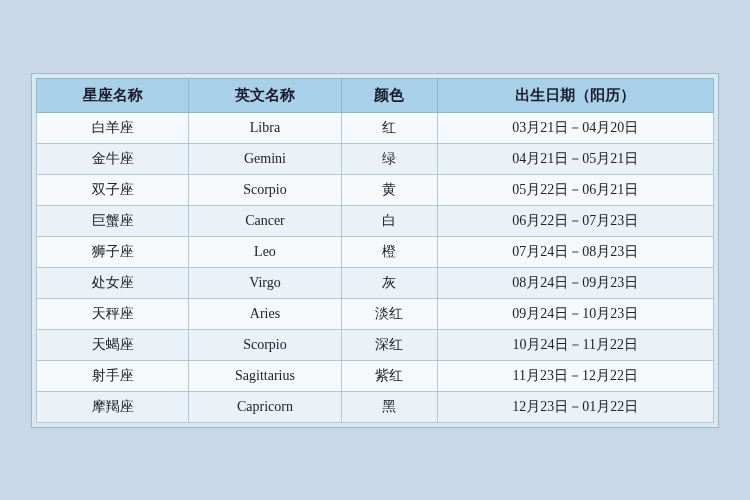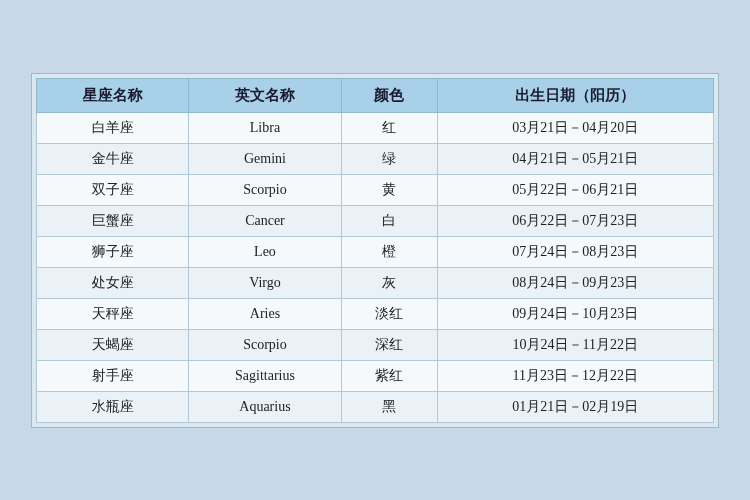--- a/index.html
+++ b/index.html
@@ -122,20 +122,20 @@
           <td>深红</td>
           <td>10月24日－11月22日</td>
         </tr>
         <tr>
           <td>射手座</td>
           <td>Sagittarius</td>
           <td>紫红</td>
           <td>11月23日－12月22日</td>
         </tr>
         <tr>
-          <td>水瓶座</td>
-          <td>Aquarius</td>
+          <td>摩羯座</td>
+          <td>Capricorn</td>
           <td>黑</td>
-          <td>01月21日－02月19日</td>
+          <td>12月23日－01月22日</td>
         </tr>
       </tbody>
   </table>
 </div>
 
 </body></html>

